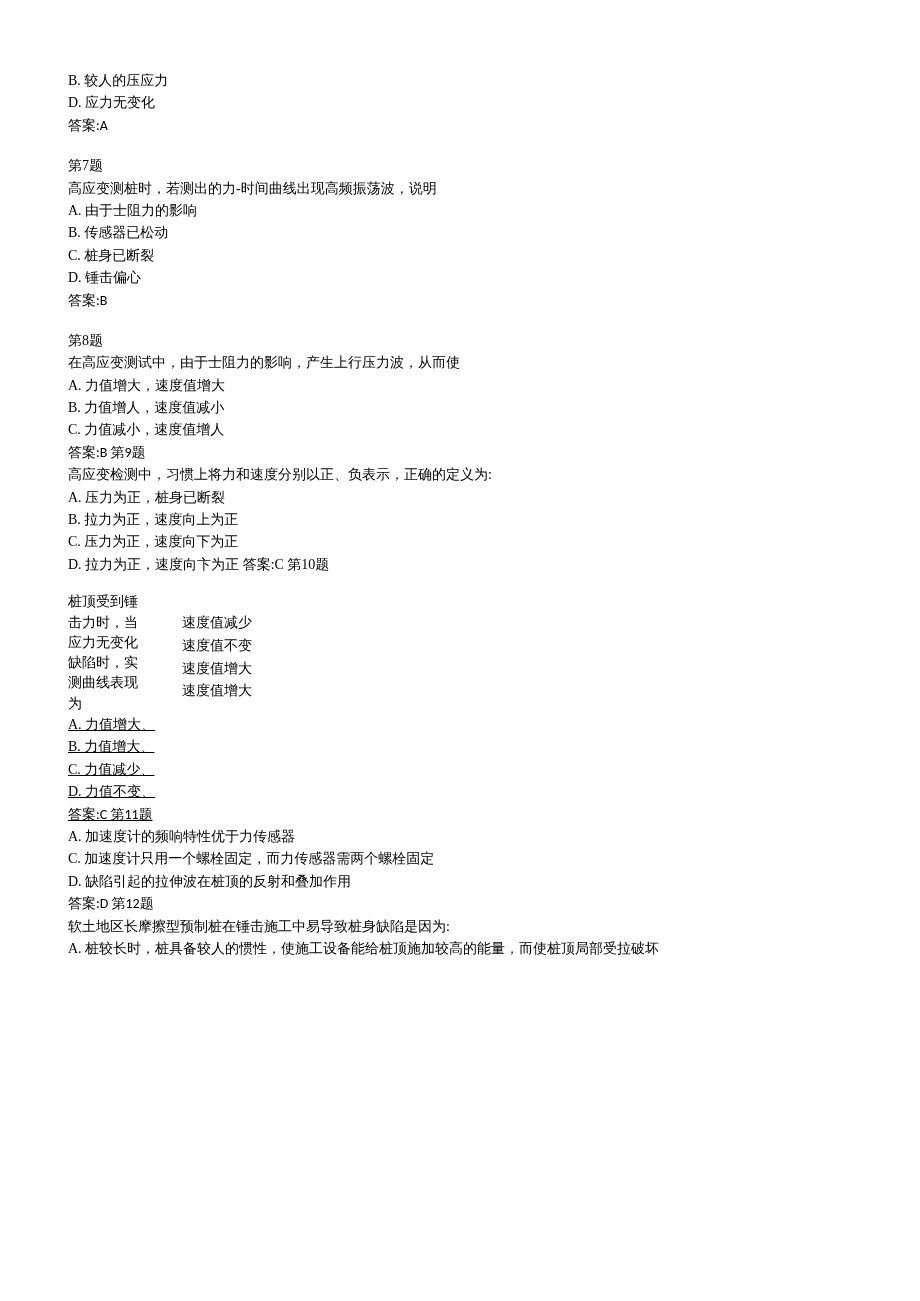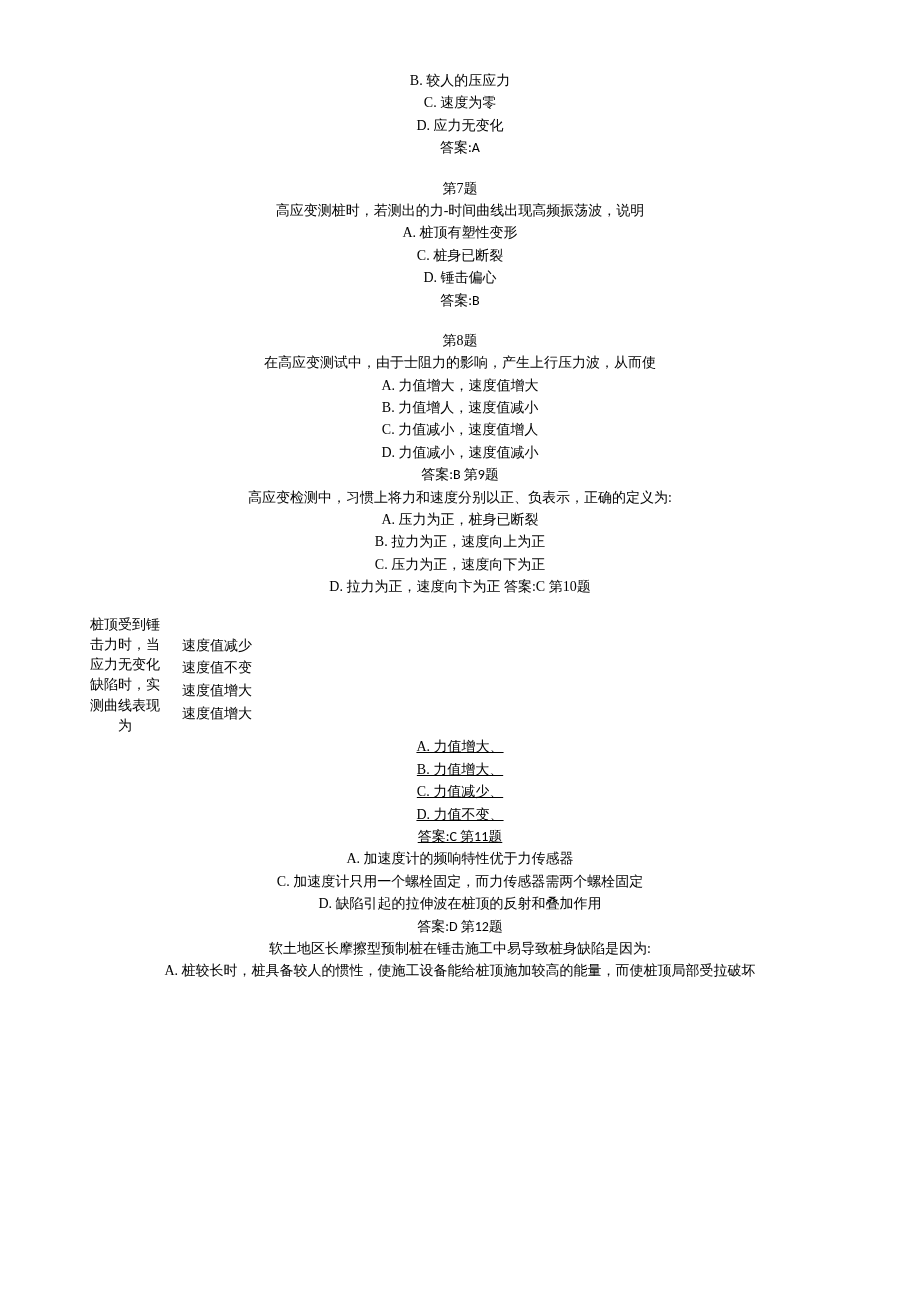--- a/index.html
+++ b/index.html
@@ -7,53 +7,52 @@
       margin: 0;
       background: #fff;
       font-family: "SimSun", "NSimSun", "Songti SC", serif;
       font-size: 14px;
       color: #000;
       line-height: 1.6;
       padding: 70px 68px 64px 68px;
       width: 920px;
     }
     .question { margin-bottom: 18px; }
-    .q-line { margin: 0; padding: 0; text-align: center; }
+    .q-line { margin: 0; padding: 0; }
     .latin { font-family: Calibri, Arial, sans-serif; }
     .float-wrap { overflow: visible; }
     .float-box-1 { float: left; width: 114px; }
     .float-box-2 { float: left; }
     .reset { clear: both; }
   </style>
 </head>
 <body>
 
 <div class="question">
   <p class="q-line">B.  较人的压应力</p>
-  <p class="q-line">C.  速度为零</p>
   <p class="q-line">D.  应力无变化</p>
   <p class="q-line"><span class="latin">答案:A</span></p>
 </div>
 
 <div class="question">
   <p class="q-line">第7题</p>
   <p class="q-line">高应变测桩时，若测出的力-时间曲线出现高频振荡波，说明</p>
-  <p class="q-line">A.  桩顶有塑性变形</p>
+  <p class="q-line">A.  由于士阻力的影响</p>
+  <p class="q-line">B.  传感器已松动</p>
   <p class="q-line">C.  桩身已断裂</p>
   <p class="q-line">D.  锤击偏心</p>
   <p class="q-line"><span class="latin">答案:B</span></p>
 </div>
 
 <div class="question" style="margin-bottom:0;">
   <p class="q-line">第8题</p>
   <p class="q-line">在高应变测试中，由于士阻力的影响，产生上行压力波，从而使</p>
   <p class="q-line">A.  力值增大，速度值增大</p>
   <p class="q-line">B.  力值增人，速度值减小</p>
   <p class="q-line">C.  力值减小，速度值增人</p>
-  <p class="q-line">D.  力值减小，速度值减小</p>
   <p class="q-line"><span class="latin">答案:B 第9题</span></p>
 </div>
 
 <div class="question" style="margin-bottom:16px;">
   <p class="q-line">高应变检测中，习惯上将力和速度分别以正、负表示，正确的定义为:</p>
   <p class="q-line">A.  压力为正，桩身已断裂</p>
   <p class="q-line">B.  拉力为正，速度向上为正</p>
   <p class="q-line">C.  压力为正，速度向下为正</p>
   <p class="q-line">
     <span>D.  拉力为正，速度向卞为正</span><span>  答案:C 第10题</span>

